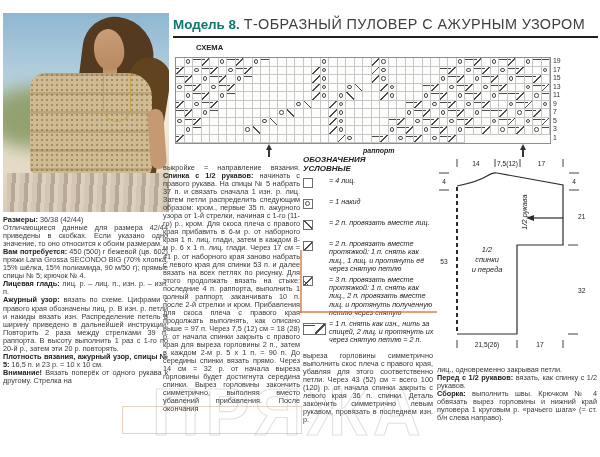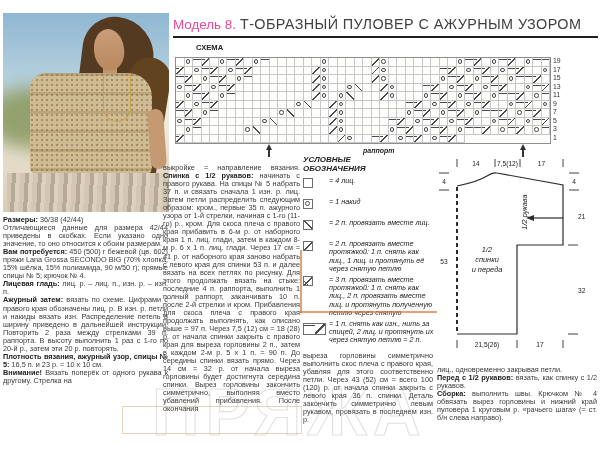--- a/index.html
+++ b/index.html
@@ -22,21 +22,21 @@
       repeating-linear-gradient(180deg,rgba(134,108,62,.28) 0 3px,rgba(0,0,0,0) 3px 19px),
       radial-gradient(circle at 2px 2px,rgba(120,96,52,.5) 1px,rgba(0,0,0,0) 1.5px);
     background-size:100% 100%,5px 5px;}
   .ph-arm{position:absolute;left:146px;top:96px;width:16px;height:60px;background:#c59a72;border-radius:8px;transform:rotate(-4deg);}
   .ph-necklace{position:absolute;left:100px;top:60px;width:26px;height:48px;border:1.6px solid #c9a34c;border-top:none;border-radius:0 0 15px 15px;}
   .ph-skirt{position:absolute;left:4px;top:160px;width:162px;height:40px;
     background:repeating-linear-gradient(93deg,#d2c6b4 0 5px,#b7a995 5px 9px,#ddd0bc 9px 13px);}
 
   
   .titlebar{position:absolute;left:173px;top:16px;width:426px;white-space:nowrap;font-size:14.4px;color:#3f3f3f;letter-spacing:.4px;}
-  .model{color:#ec4899;font-weight:normal;font-size:13.4px;letter-spacing:0;margin-right:4px;}
+  .model{color:#0f766e;font-weight:bold;font-size:13.4px;letter-spacing:0;margin-right:4px;}
   .rule{position:absolute;left:173px;top:35.5px;width:425px;height:2.4px;background:#202020;}
   .schema-label{position:absolute;left:196px;top:43px;font-weight:bold;font-size:7.6px;color:#222;}
 
   
   #chart-grid{position:absolute;left:175px;top:57px;display:grid;
     grid-template-columns:repeat(44,8.5px);grid-auto-rows:8.5px;
     border:1px solid #8e8e8e;background:#fdfdfc;}
   .sq{position:relative;box-sizing:border-box;}
   .cc{border-right:1px solid #c6c6c6;border-bottom:1px solid #c6c6c6;}
   .sq.o::after{content:"";position:absolute;left:1.3px;top:1.3px;right:1.8px;bottom:1.8px;
@@ -558,40 +558,40 @@
   </div>
 <div class="uparrow" style="left:266px;top:144px;"></div>
 <div class="uparrow" style="left:520px;top:144px;"></div>
 <div class="rapport">раппорт</div>
 
 <div class="col col1">
     <p><b>Размеры: </b><span>36/38 (42/44)</span></p>
     <p><span>Отличающиеся данные для размера 42/44 приведены в скобках. Если указано одно значение, то оно относится к обоим размерам.</span></p>
     <p><b>Вам потребуется: </b><span>450 (500) г бежевой (цв. 602) пряжи Lana Grossa SECONDO BIG (70% хлопка, 15% шёлка, 15% полиамида, 90 м/50 г); прямые спицы № 5; крючок № 4.</span></p>
     <p><b>Лицевая гладь: </b><span>лиц. р. – лиц. п., изн. р. – изн. п.</span></p>
-    <p><b>Ажурный затем: </b><span>вязать по схеме. Цифрами с правого края обозначены лиц. р. В изн. р. петли и накиды вязать изн. Распределение петель в ширину приведено в дальнейшей инструкции. Повторить 2 раза между стрелками 39 п. раппорта. В высоту выполнить 1 раз с 1-го по 20-й р., затем эти 20 р. повторять.</span></p>
+    <p><b>Ажурный узор: </b><span>вязать по схеме. Цифрами с правого края обозначены лиц. р. В изн. р. петли и накиды вязать изн. Распределение петель в ширину приведено в дальнейшей инструкции. Повторить 2 раза между стрелками 39 п. раппорта. В высоту выполнить 1 раз с 1-го по 20-й р., затем эти 20 р. повторять.</span></p>
     <p><b>Плотность вязания, ажурный узор, спицы № 5: </b><span>16,5 п. и 23 р. = 10 x 10 см.</span></p>
     <p><b>Внимание! </b><span>Вязать поперёк от одного рукава к другому. Стрелка на</span></p>
   </div>
 <div class="col col2">
     <p><span>выкройке = направление вязания. </span><b>Спинка с 1/2 рукавов: </b><span>начинать с правого рукава. На спицы № 5 набрать 37 п. и связать сначала 1 изн. р. лиц. Затем петли распределить следующим образом: кром., первые 35 п. ажурного узора от 1-й стрелки, начиная с 1-го (11-го) р., кром. Для скоса плеча с правого края прибавить в 6-м р. от наборного края 1 п. лиц. глади, затем в каждом 8-м р. 6 x 1 п. лиц. глади. Через 17 см = 41 р. от наборного края заново набрать с левого края для спинки 53 п. и далее вязать на всех петлях по рисунку. Для этого продолжать вязать на стыке: последние 4 п. раппорта, выполнить 1 полный раппорт, заканчивать 10 п. после 2-й стрелки и кром. Прибавления для скоса плеча с правого края продолжать выполнять, как описано выше = 97 п. Через 7,5 (12) см = 18 (28) р. от начала спинки закрыть с правого края для выреза горловины 2 п., затем в каждом 2-м р. 5 x 1 п. = 90 п. До середины спинки вязать прямо. Через 14 см = 32 р. от начала выреза горловины будет достигнута середина спинки. Вырез горловины закончить симметрично, выполняя вместо убавлений прибавления. После окончания</span></p>
   </div>
 <div class="col col3">
     <p><span>выреза горловины симметрично выполнить скос плеча с правого края, убавляя для этого соответственно петли. Через 43 (52) см = всего 100 (120) р. от начала спинки закрыть с левого края 36 п. спинки. Деталь закончить симметрично левым рукавом, провязать в последнем изн. р.</span></p>
   </div>
 <div class="col col4">
     <p><span>лиц., одновременно закрывая петли.</span></p>
     <p><b>Перед с 1/2 рукавов: </b><span>вязать, как спинку с 1/2 рукавов.</span></p>
     <p><b>Сборка: </b><span>выполнить швы. Крючком № 4 обвязать вырез горловины и нижний край пуловера 1 круговым р. «рачьего шага» (= ст. б/н слева направо).</span></p>
   </div>
 
 <div class="legend">
   <div class="legend-title">
+    <div>ОБОЗНАЧЕНИЯ</div>
     <div>УСЛОВНЫЕ</div>
-    <div>ОБОЗНАЧЕНИЯ</div>
   </div>
   <div id="legend-items">
       <div class="litem">
         <div class="lsym"><span class="sq lc"></span></div>
         <div class="ltext">= 4 лиц.</div>
       </div>
       <div class="litem">
         <div class="lsym"><span class="sq lc o"></span></div>
         <div class="ltext">= 1 накид</div>
       </div>

